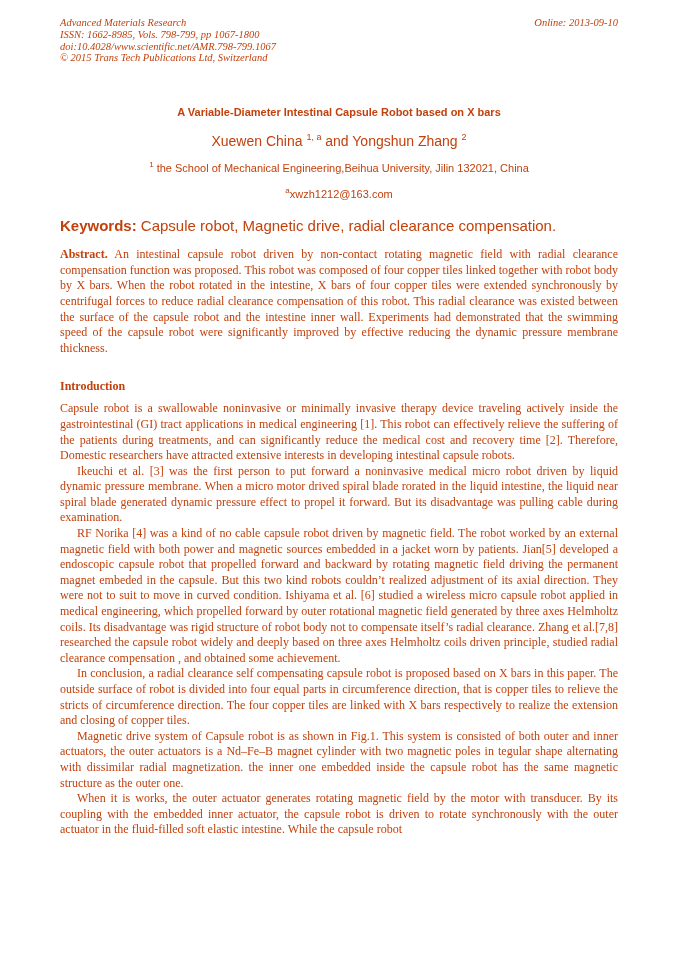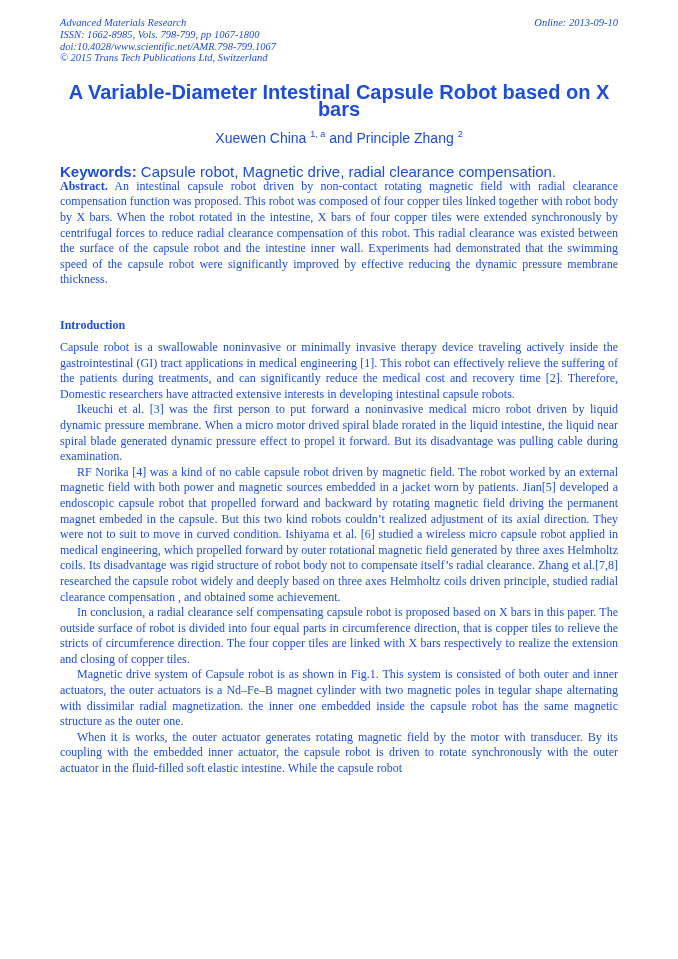--- a/index.html
+++ b/index.html
@@ -1,41 +1,41 @@
 <!DOCTYPE html>
 <html><head>
 <meta charset="utf-8">
 <style>
   html,body{margin:0;padding:0;background:#ffffff;}
   .page{
     position:relative;
     width:678px;height:959px;
     background:#ffffff;
-    color:#1d4ed8;
+    color:#c2410c;
     box-sizing:border-box;
     padding:17px 60px 0 60px;
     overflow:hidden;
     font-family:"Liberation Serif", serif;
   }
   
   .hdr{
     display:flex;justify-content:space-between;align-items:flex-start;
     font-family:"Liberation Serif", serif;
     font-style:italic;
     font-size:10.5px;line-height:11.8px;
   }
   .hdr-left div{white-space:nowrap;}
   .hdr-right{white-space:nowrap;margin-left:40px;}
   
   .title{
-    margin-top:20px;
+    margin-top:40px;
     text-align:center;
     font-family:"Liberation Sans", sans-serif;
     font-weight:bold;
-    font-size:20px;line-height:17px;
+    font-size:11px;line-height:17px;
   }
   .authors{
     margin-top:8px;
     text-align:center;
     font-family:"Liberation Sans", sans-serif;
     font-size:14px;line-height:16px;
   }
   .authors sup{font-size:9px;margin-top:20px;}
   .affil{
     margin-top:9px;
@@ -60,26 +60,26 @@
     font-size:15px;line-height:14px;
   }
   .keywords .kw-label{font-weight:bold;}
   
   .para{
     margin:0;
     font-size:12px;line-height:15.6px;
     text-align:justify;
   }
   .para.indent{text-indent:17px;}
-  .abstract{}
+  .abstract{margin-top:14px;}
   .abstract .ab-label{font-weight:bold;}
   .sect-head{
     font-size:12px;line-height:15px;
     font-weight:bold;
-    margin-top:30px;margin-bottom:7px;
+    margin-top:23px;margin-bottom:7px;
   }
   .sect-head.inset{padding-left:5px;}
   .sect-body .para + .para{margin-top:0;}
 </style>
 </head>
 <body>
 
 <div class="page">
 
   <div class="hdr">
@@ -91,25 +91,32 @@
     </div>
     <div class="hdr-right">Online: 2013-09-10</div>
   </div>
 
   <div class="title">A Variable-Diameter Intestinal Capsule Robot based on X bars</div>
 
   <div class="authors">
     <span>Xuewen China</span>
     <sup>1, a</sup>
     <span>and</span>
-    <span>Principle Zhang</span>
+    <span>Yongshun Zhang</span>
     <sup>2</sup>
   </div>
 
+  <div class="affil">
+    <sup>1</sup>
+    <span>the School of Mechanical Engineering,Beihua University, Jilin 132021, China</span>
+  </div>
 
+  <div class="email">
+    <sup>a</sup><span>xwzh1212@163.com</span>
+  </div>
 
   <div class="keywords">
     <span class="kw-label">Keywords:</span><span> Capsule robot, Magnetic drive, radial clearance compensation.</span>
   </div>
 
   <p class="para abstract">
     <span class="ab-label">Abstract.</span><span> An intestinal capsule robot driven by non-contact rotating magnetic field with radial clearance compensation function was proposed. This robot was composed of four copper tiles linked together with robot body by X bars. When the robot rotated in the intestine, X bars of four copper tiles were extended synchronously by centrifugal forces to reduce radial clearance compensation of this robot. This radial clearance was existed between the surface of the capsule robot and the intestine inner wall. Experiments had demonstrated that the swimming speed of the capsule robot were significantly improved by effective reducing the dynamic pressure membrane thickness.</span>
   </p>
 
   <div class="sect-head">Introduction</div>

